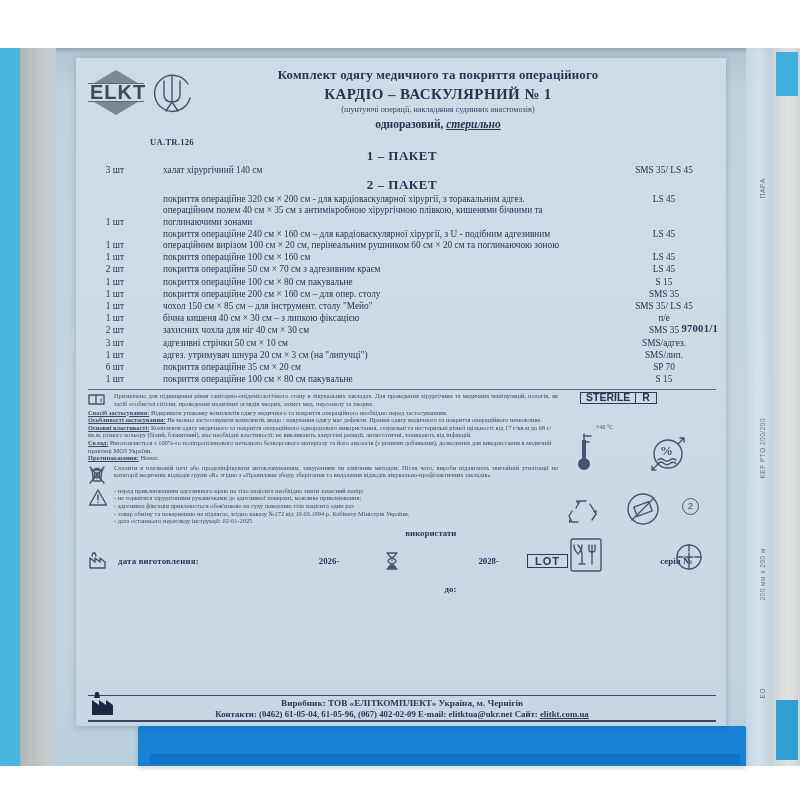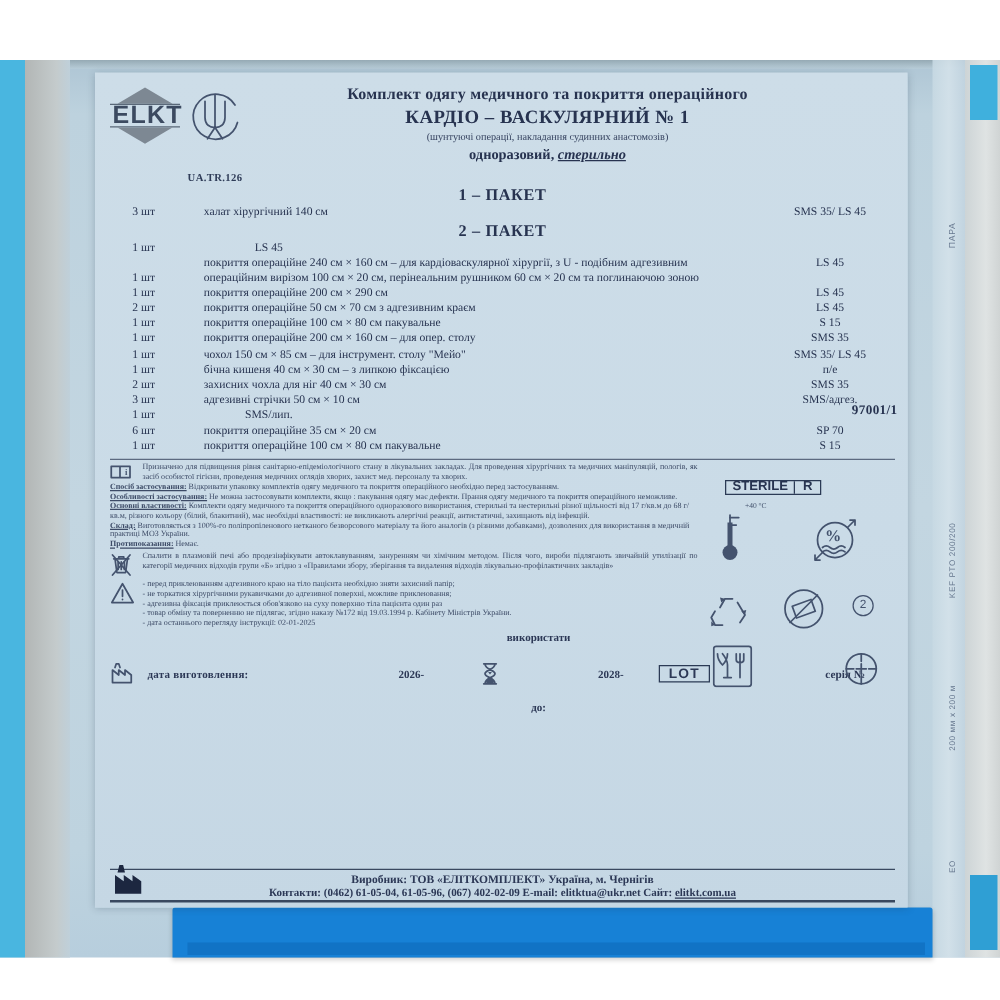--- a/index.html
+++ b/index.html
@@ -75,35 +75,35 @@
   .fine{border-top:1px solid #5c6a80;margin-top:3px;padding-top:2px;position:relative;
         font-size:6.4px;line-height:7.6px;color:#3c4a66;}
   .fine .txtcol{width:470px;}
   .fp-row{display:flex;margin-bottom:1px;}
   .fp-ic{width:26px;flex:none;display:flex;justify-content:flex-start;padding-top:1px;}
   .fp-body{flex:1;text-align:justify;}
   .lead{font-weight:bold;text-decoration:underline;}
   .warn-list div{margin:0;}
   
   .symcol{position:absolute;right:0;top:2px;width:150px;height:188px;}
-  .sterilebox{position:absolute;left:14px;top:14px;display:flex;border:1.6px solid #2b3a55;
+  .sterilebox{position:absolute;left:14px;top:0;display:flex;border:1.6px solid #2b3a55;
         font-family:"Liberation Sans",sans-serif;font-weight:bold;color:#273450;background:transparent;}
   .sterilebox .s1{padding:1px 5px;font-size:10.5px;border-right:1.6px solid #2b3a55;}
   .sterilebox .s2{padding:1px 6px;font-size:10.5px;}
   .sym{position:absolute;color:#44536e;}
   .sym svg{display:block;}
   .templabel{position:absolute;left:30px;top:32px;font-size:6px;color:#44536e;}
   .circ2{width:15px;height:15px;border:1.2px solid #44536e;border-radius:50%;font-size:9.5px;
          text-align:center;line-height:14px;font-family:"Liberation Sans",sans-serif;}
 
   
   .daterow{display:flex;align-items:center;margin-top:3px;font-size:8.8px;font-weight:bold;color:#2c3856;}
   .daterow .lbl{letter-spacing:.2px;}
   .daterow .val{font-weight:bold;}
-  .usebox{display:flex;flex-direction:column;align-items:center;line-height:9px;margin:0 6px;gap:47px;}
+  .usebox{display:flex;flex-direction:column;align-items:flex-end;line-height:9px;margin:0 6px;gap:47px;}
   .lotbox{border:1.6px solid #2b3a55;padding:0 7px;font-family:"Liberation Sans",sans-serif;
           font-size:11px;font-weight:bold;letter-spacing:1px;}
   .series{margin-left:auto;margin-right:24px;font-size:9px;}
 
   
   .footer{margin-top:auto;border-top:1.4px solid #39485f;padding:2px 0 1px;position:relative;
           border-bottom:2px solid #39485f;}
   .f1{text-align:center;font-size:9.2px;font-weight:bold;color:#2c3856;}
   .f2{text-align:center;font-size:8.8px;font-weight:bold;color:#2c3856;margin-top:1px;}
   .f2 .site{text-decoration:underline;}
@@ -172,32 +172,33 @@
     <span class="mat">SMS 35/ LS 45</span>
   </div>
 </div>
   </div>
 
   <div class="sec">
     <div class="sec-title">2 – ПАКЕТ</div>
     <div class="rows">
   <div class="irow">
     <span class="qty">1 шт</span>
+    <span class="desc">покриття операційне 320 см × 200 см - для кардіоваскулярної хірургії, з торакальним адгез. операційним полем 40 см × 35 см з антимікробною хірургічною плівкою, кишенями бічними та  поглинаючими  зонами</span>
     <span class="mat">LS 45</span>
   </div>
 
   <div class="irow">
     <span class="qty">1 шт</span>
     <span class="desc">покриття операційне 240 см × 160 см – для кардіоваскулярної хірургії, з U - подібним адгезивним операційним  вирізом 100 см × 20  см, перінеальним рушником 60 см × 20 см та поглинаючою зоною</span>
     <span class="mat">LS 45</span>
   </div>
 
   <div class="irow">
     <span class="qty">1 шт</span>
-    <span class="desc">покриття операційне  200 см × 290 см</span>
+    <span class="desc">покриття операційне  100 см × 160 см</span>
     <span class="mat">LS 45</span>
   </div>
 
   <div class="irow">
     <span class="qty">2 шт</span>
     <span class="desc">покриття операційне  50 см × 70 см з адгезивним краєм</span>
     <span class="mat">LS 45</span>
   </div>
 
   <div class="irow">
@@ -235,20 +236,21 @@
   </div>
 
   <div class="irow">
     <span class="qty">3 шт</span>
     <span class="desc">адгезивні стрічки 50 см × 10 см</span>
     <span class="mat">SMS/адгез.</span>
   </div>
 
   <div class="irow">
     <span class="qty">1 шт</span>
+    <span class="desc">адгез. утримувач шнура 20 см × 3 см (на "липучці")</span>
     <span class="mat">SMS/лип.</span>
   </div>
 
   <div class="irow">
     <span class="qty">6 шт</span>
     <span class="desc">покриття операційне  35 см × 20 см</span>
     <span class="mat">SP 70</span>
   </div>
 
   <div class="irow">

